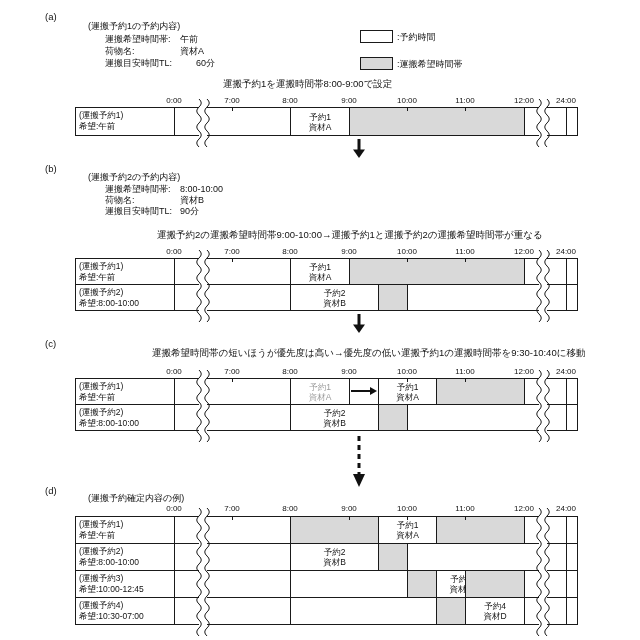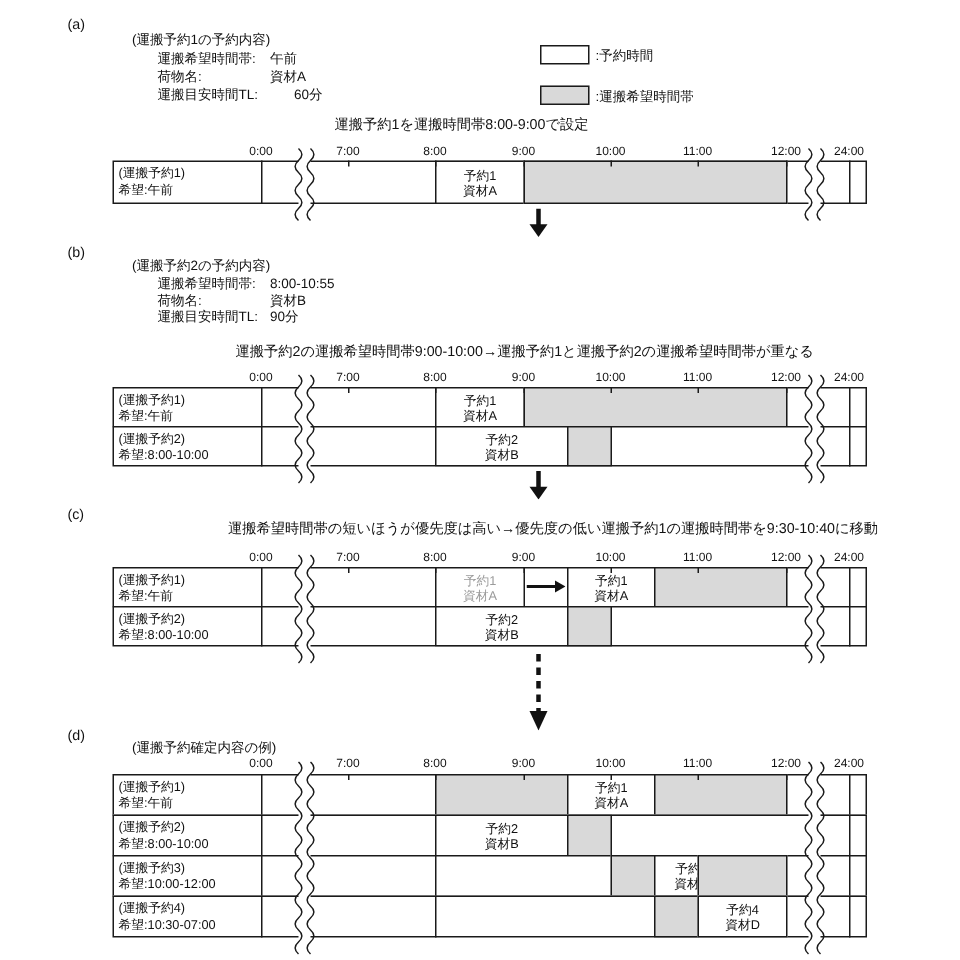--- a/index.html
+++ b/index.html
@@ -45,21 +45,21 @@
     <div class="swatch swatch-reserved" style="left:360px;top:30px"></div>
     <div class="txt" style="left:397px;top:32px">:予約時間</div>
     <div class="swatch swatch-desired" style="left:360px;top:57px"></div>
     <div class="txt" style="left:397px;top:59px">:運搬希望時間帯</div>
   </div>
 
   <div>
     <div class="txt marker" style="left:45px;top:163px">(b)</div>
     <div class="txt" style="left:88px;top:172px">(運搬予約2の予約内容)</div>
     <div class="txt" style="left:105px;top:184px">運搬希望時間帯:</div>
-    <div class="txt" style="left:180px;top:184px">8:00-10:55</div>
+    <div class="txt" style="left:180px;top:184px">8:00-10:00</div>
     <div class="txt" style="left:105px;top:195px">荷物名:</div>
     <div class="txt" style="left:180px;top:195px">資材B</div>
     <div class="txt" style="left:105px;top:206px">運搬目安時間TL:</div>
     <div class="txt" style="left:180px;top:206px">90分</div>
     <div class="txt caption" style="left:157px;top:229px">運搬予約2の運搬希望時間帯9:00-10:00→運搬予約1と運搬予約2の運搬希望時間帯が重なる</div>
   </div>
 
   <div>
     <div class="txt marker" style="left:45px;top:338px">(c)</div>
     <div class="txt caption" style="left:152px;top:347px">運搬希望時間帯の短いほうが優先度は高い→優先度の低い運搬予約1の運搬時間帯を9:30-10:40に移動</div>
@@ -261,21 +261,21 @@
       <div class="vline" style="left: 566px; top: 543px; height: 28px;"></div>
       <div class="vline" style="left: 290px; top: 543px; height: 28px;"></div>
       <div class="tl-box kind-reserved" style="left: 290px; top: 543px; width: 89px; height: 28px;">
         <div>予約2</div>
         <div>資材B</div>
       </div>
       <div class="tl-box kind-desired" style="left: 378px; top: 543px; width: 30px; height: 28px;"></div>
       <div class="tl-row" style="left: 75px; top: 570px; width: 503px; height: 28px;"></div>
       <div class="row-label" style="left: 79px; top: 573px;">
         <div>(運搬予約3)</div>
-        <div>希望:10:00-12:00</div>
+        <div>希望:10:00-12:45</div>
       </div>
       <div class="vline" style="left: 174px; top: 570px; height: 28px;"></div>
       <div class="vline" style="left: 566px; top: 570px; height: 28px;"></div>
       <div class="vline" style="left: 290px; top: 570px; height: 28px;"></div>
       <div class="tl-box kind-desired" style="left: 407px; top: 570px; width: 30px; height: 28px;"></div>
       <div class="tl-box kind-reserved" style="left: 436px; top: 570px; width: 50px; height: 28px;">
         <div>予約3</div>
         <div>資材C</div>
       </div>
       <div class="tl-box kind-desired" style="left: 465px; top: 570px; width: 60px; height: 28px;"></div>

